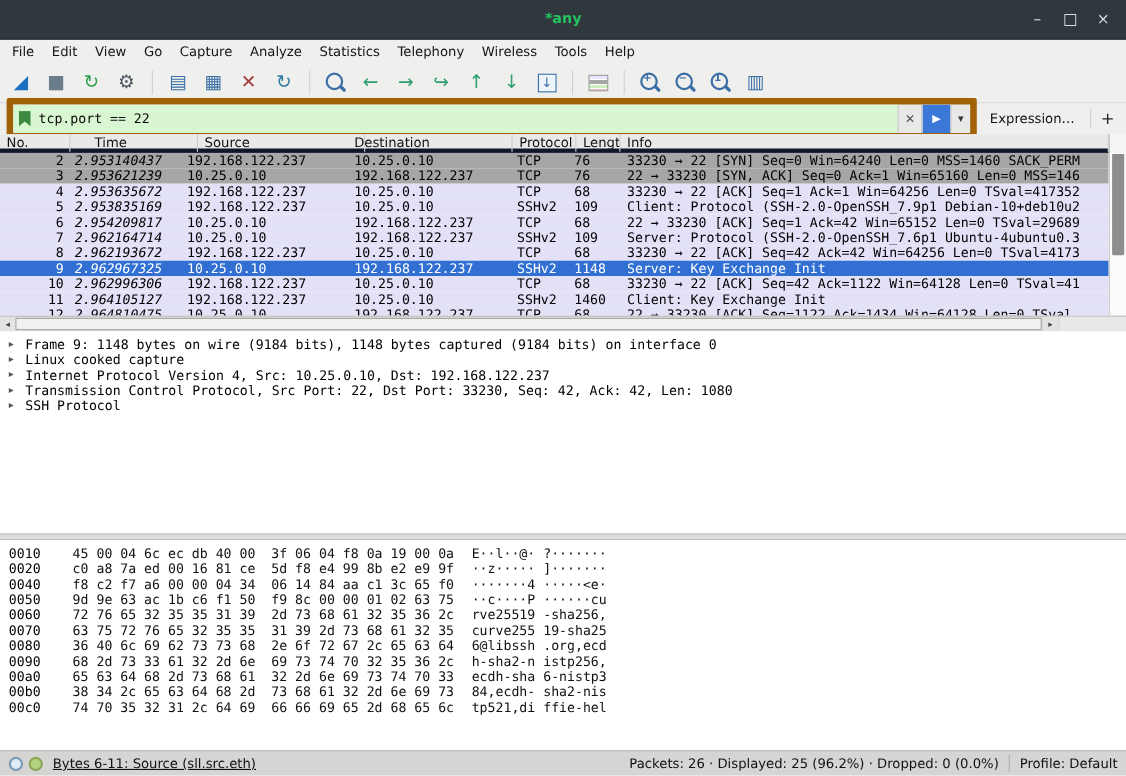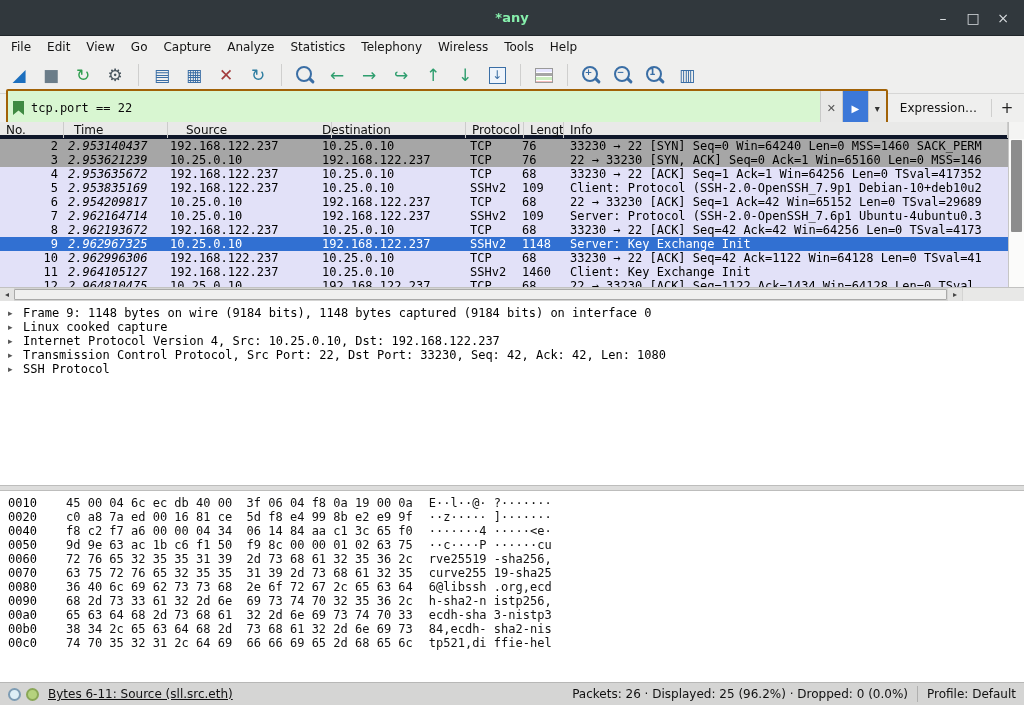--- a/index.html
+++ b/index.html
@@ -3,21 +3,21 @@
 <meta charset="utf-8">
 <style>
   * { margin:0; padding:0; box-sizing:border-box; }
   html,body { width:1024px; height:705px; overflow:hidden; }
   body { font-family:"DejaVu Sans", sans-serif; background:#ececeb; font-size:12px; color:#111; }
   .window { width:1024px; height:705px; position:relative; background:#ececeb; }
 
   
   .titlebar { height:36px; background:#31383d; border-bottom:1px solid #20262a;
     display:flex; align-items:center; justify-content:center; position:relative; }
-  .title { color:#86efac; font-size:13px; font-weight:bold; }
+  .title { color:#22c55e; font-size:13px; font-weight:bold; }
   .win-controls { position:absolute; right:6px; top:0; height:36px; display:flex; align-items:center; }
   .win-btn { color:#d8dcdf; width:30px; text-align:center; font-size:14px; line-height:36px; }
 
   
   .menubar { height:21px; background:#efefee; display:flex; align-items:center; padding-left:3px; }
   .menu-item { padding:2px 8px; font-size:12px; color:#141414; }
 
   
   .toolbar { height:37px; background:#efefee; border-bottom:1px solid #d6d6d5;
     display:flex; align-items:center; padding-left:6px; gap:6px; }
@@ -32,40 +32,40 @@
     background:#3a6ea5; transform:rotate(45deg); border-radius:2px; }
   .icon-boxed .glyph { display:block; width:17px; height:17px; border:1px solid #3a6ea5;
     background:#eef4fb; font-size:12px; line-height:15px; text-align:center; }
   .icon-stripes .glyph { display:block; width:18px; height:15px; border:1px solid #9a9a99;
     background:linear-gradient(to bottom,#e7e6ff 0 3px,#ffffff 3px 4px,#a6a6a6 4px 7px,
       #ffffff 7px 8px,#cdeec0 8px 11px,#ffffff 11px 12px,#f3bcbc 12px 15px); }
 
   
   .filterbar { height:28px; background:#efefee; display:flex; align-items:center; padding:0 6px; }
   .filter-combo { flex:1; height:38px; display:flex; align-items:stretch;
-    border:2px solid #a16207; border-radius:2px; overflow:hidden; background:#e8e8e7; }
+    border:6px solid #a16207; border-radius:2px; overflow:hidden; background:#e8e8e7; }
   .filter-entry { flex:1; background:#d8f6d1; display:flex; align-items:center; }
   .fb-bookmark { width:11px; height:14px; margin:0 7px 0 5px; background:#3f8a42;
     clip-path:polygon(0 0,100% 0,100% 100%,50% 68%,0 100%); }
   .filter-text { font-family:"DejaVu Sans Mono", monospace; font-size:12px; color:#0a0a0a; }
   .fb-btn { width:22px; display:flex; align-items:center; justify-content:center;
     font-size:11px; color:#555; border-left:1px solid #c9c9c8; }
   .fb-apply { background:#3c78d8; color:#fff; width:26px; font-size:10px; }
   .fb-drop { width:18px; font-size:10px; color:#333; }
   .expr-label { padding:0 10px 0 12px; color:#111; }
   .fb-vsep { width:1px; height:18px; background:#cfcfce; margin:0 4px; }
   .add-btn { width:22px; text-align:center; font-size:15px; color:#222; }
 
   
   .packet-list { position:relative; background:#fff; }
   .pl-header { height:17px; position:relative; background:#e9e9e8; border-bottom:4px solid #0f172a;
     font-size:12px; width:1008px; }
   .ph { position:absolute; top:0; height:16px; line-height:16px; padding-left:6px;
     border-right:1px solid #cccccb; overflow:hidden; white-space:nowrap; }
-  .ph0 { left:0; width:64px; } .ph1 { left:68px; width:100px; } .ph2 { left:164px; width:152px;margin-left:16px; }
+  .ph0 { left:0; width:64px; } .ph1 { left:80px; width:100px; } .ph2 { left:164px; width:152px;margin-left:16px; }
   .ph3 { left:316px; width:150px; } .ph4 { left:466px; width:58px; } .ph5 { left:524px; width:40px; }
   .ph6 { left:564px; width:444px; }
   .pl-corner { position:absolute; right:0; top:0; width:16px; height:17px; background:#f4f4f3;
     border-left:1px solid #c2c2c1; }
   .pl-body { width:1008px; height:148px; overflow:hidden; background:#fff; }
   .pl-row { position:relative; height:14px; font-family:"DejaVu Sans Mono", monospace;
     font-size:12px; line-height:14px; }
   .pl-row.lav { background:#e2e1f8; color:#000; }
   .pl-row.gray { background:#a6a6a6; color:#000; }
   .pl-row.sel { background:#3170d2; color:#fff; }
@@ -378,21 +378,21 @@
 
   <div class="hexpane">
       <div class="hex-row"><span class="hx-off">0010</span><span class="hx-bytes"><span>45 00 04 6c ec db 40 00  3f 06 04 f8 0a 19 00 0a</span></span><span class="hx-ascii"><span>E··l··@· ?·······</span></span></div>
       <div class="hex-row"><span class="hx-off">0020</span><span class="hx-bytes"><span>c0 a8 7a ed 00 16 81 ce  5d f8 e4 99 8b e2 e9 9f</span></span><span class="hx-ascii"><span>··z····· ]·······</span></span></div>
       <div class="hex-row"><span class="hx-off">0040</span><span class="hx-bytes"><span>f8 c2 f7 a6 00 00 04 34  06 14 84 aa c1 3c 65 f0</span></span><span class="hx-ascii"><span>·······4 ·····&lt;e·</span></span></div>
       <div class="hex-row"><span class="hx-off">0050</span><span class="hx-bytes"><span>9d 9e 63 ac 1b c6 f1 50  f9 8c 00 00 01 02 63 75</span></span><span class="hx-ascii"><span>··c····P ······cu</span></span></div>
       <div class="hex-row"><span class="hx-off">0060</span><span class="hx-bytes"><span>72 76 65 32 35 35 31 39  2d 73 68 61 32 35 36 2c</span></span><span class="hx-ascii"><span>rve25519 -sha256,</span></span></div>
       <div class="hex-row"><span class="hx-off">0070</span><span class="hx-bytes"><span>63 75 72 76 65 32 35 35  31 39 2d 73 68 61 32 35</span></span><span class="hx-ascii"><span>curve255 19-sha25</span></span></div>
       <div class="hex-row"><span class="hx-off">0080</span><span class="hx-bytes"><span>36 40 6c 69 62 73 73 68  2e 6f 72 67 2c 65 63 64</span></span><span class="hx-ascii"><span>6@libssh .org,ecd</span></span></div>
       <div class="hex-row"><span class="hx-off">0090</span><span class="hx-bytes"><span>68 2d 73 33 61 32 2d 6e  69 73 74 70 32 35 36 2c</span></span><span class="hx-ascii"><span>h-sha2-n istp256,</span></span></div>
-      <div class="hex-row"><span class="hx-off">00a0</span><span class="hx-bytes"><span>65 63 64 68 2d 73 68 61  32 2d 6e 69 73 74 70 33</span></span><span class="hx-ascii"><span>ecdh-sha 3-nistp3</span></span></div>
+      <div class="hex-row"><span class="hx-off">00a0</span><span class="hx-bytes"><span>65 63 64 68 2d 73 68 61  32 2d 6e 69 73 74 70 33</span></span><span class="hx-ascii"><span>ecdh-sha 6-nistp3</span></span></div>
       <div class="hex-row"><span class="hx-off">00b0</span><span class="hx-bytes"><span>38 34 2c 65 63 64 68 2d  73 68 61 32 2d 6e 69 73</span></span><span class="hx-ascii"><span>84,ecdh- sha2-nis</span></span></div>
       <div class="hex-row"><span class="hx-off">00c0</span><span class="hx-bytes"><span>74 70 35 32 31 2c 64 69  66 66 69 65 2d 68 65 6c</span></span><span class="hx-ascii"><span>tp521,di ffie-hel</span></span></div>
     </div>
 
   <div class="statusbar">
     <span class="st-dot st-expert"></span>
     <span class="st-dot st-comment"></span>
     <span class="st-field">Bytes 6-11: Source (sll.src.eth)</span>
     <span class="st-packets">Packets: 26 · Displayed: 25 (96.2%) · Dropped: 0 (0.0%)</span>
     <span class="st-sep"></span>

